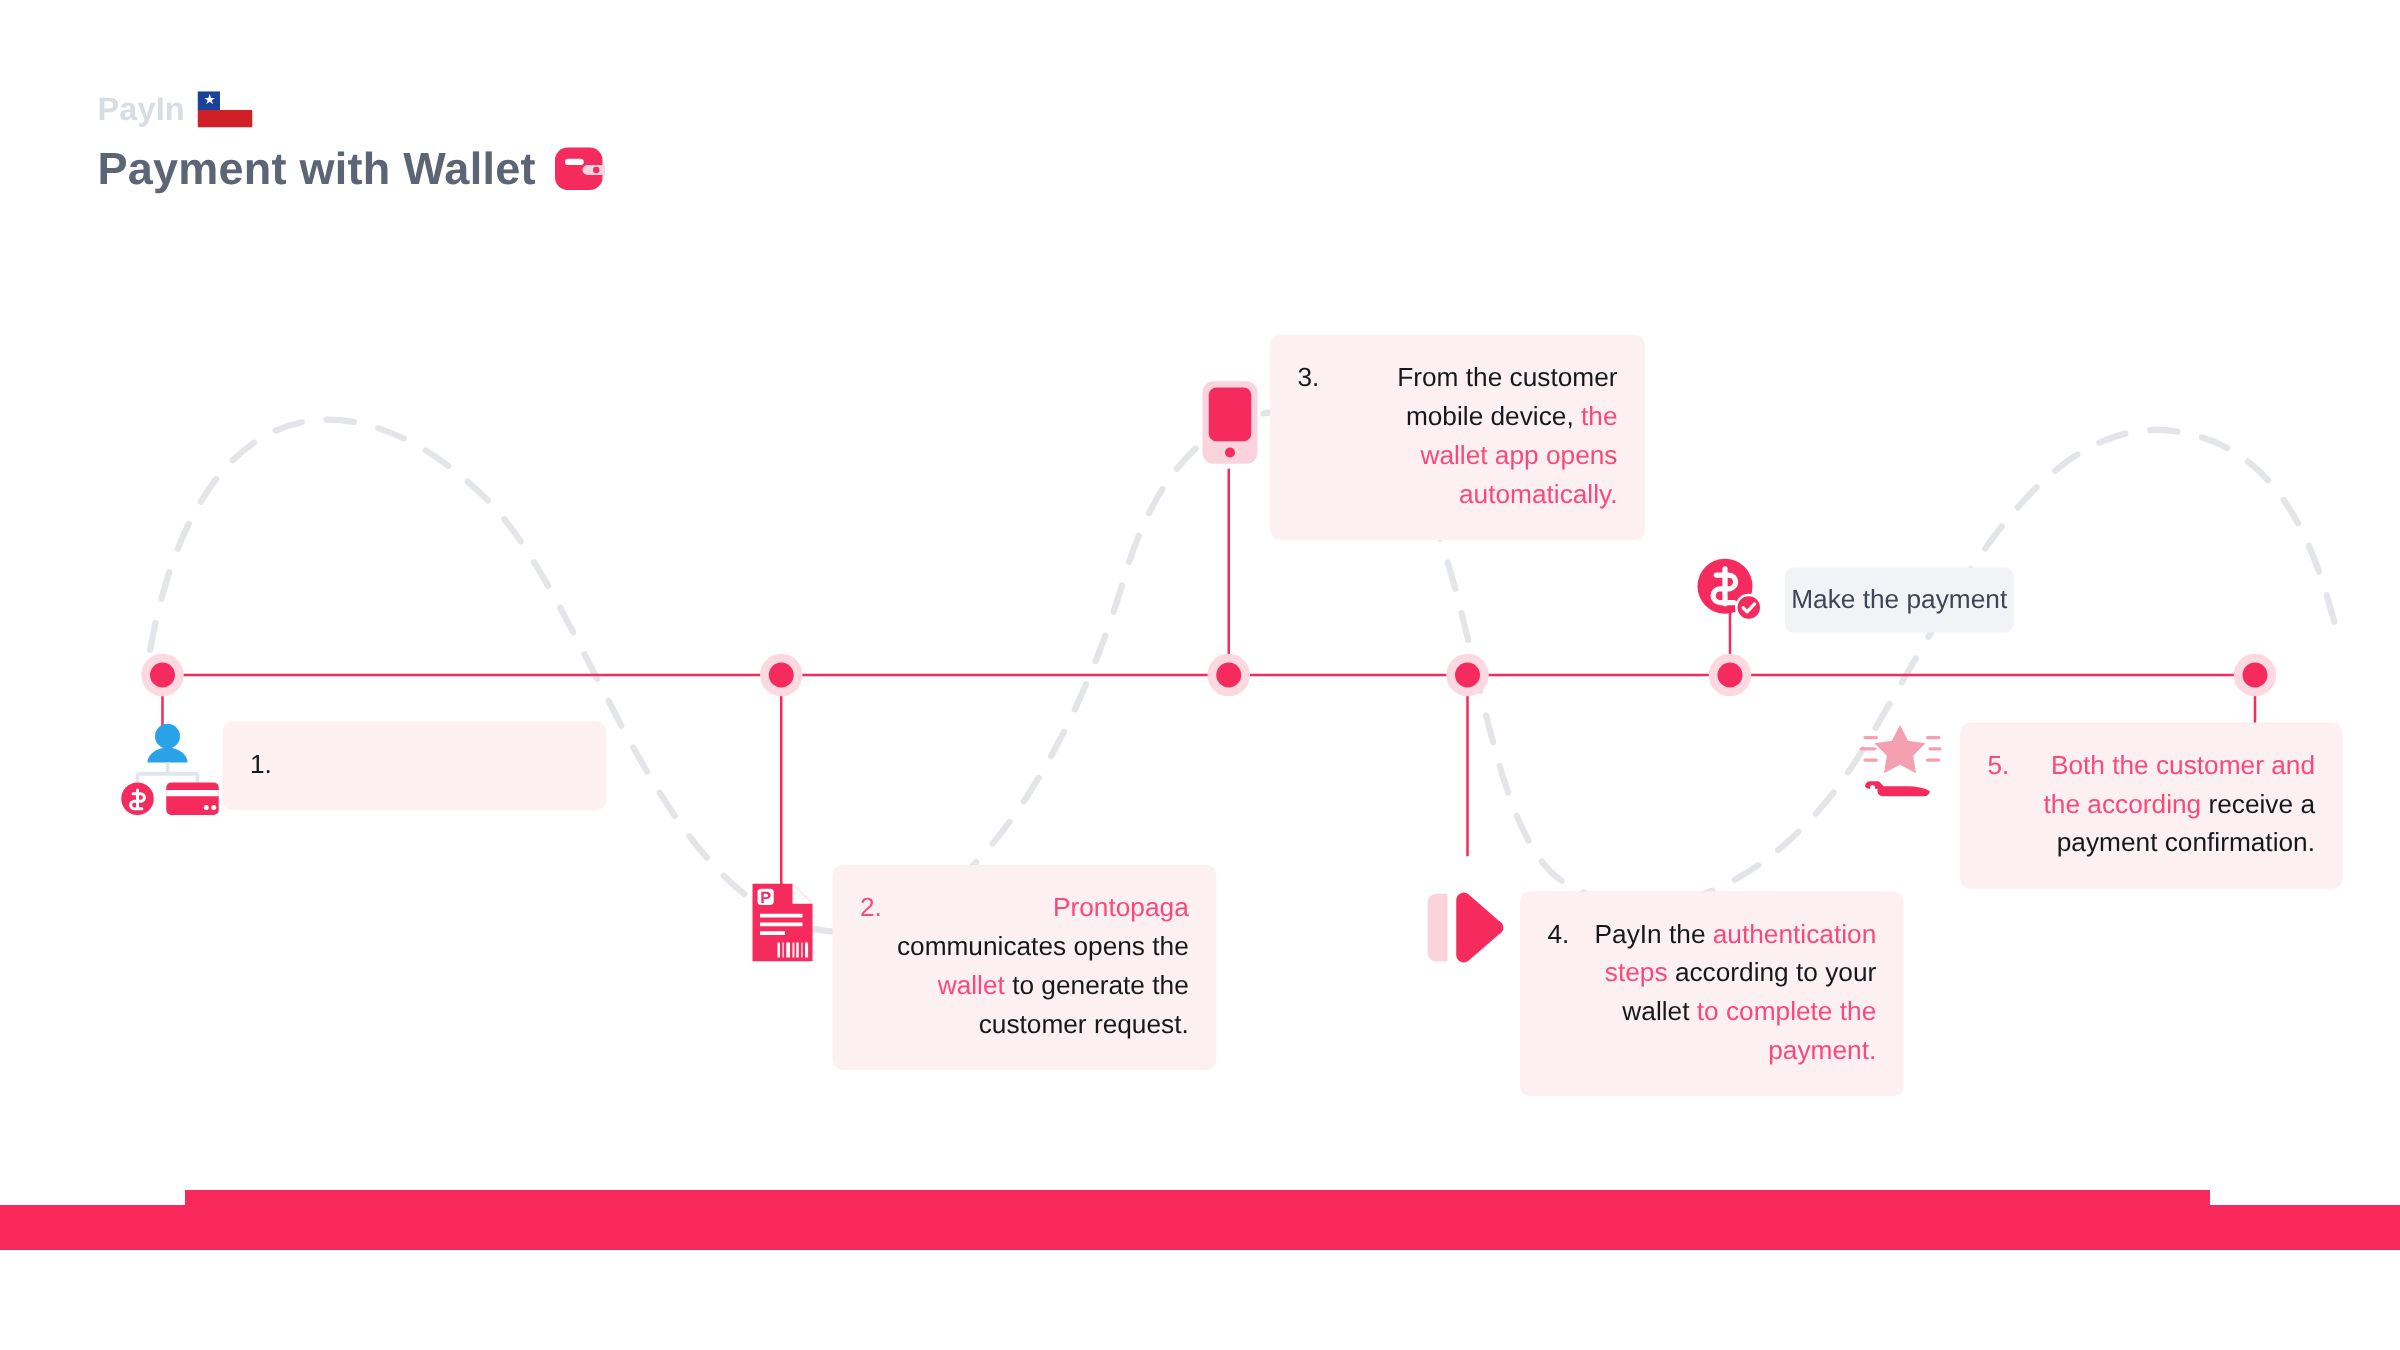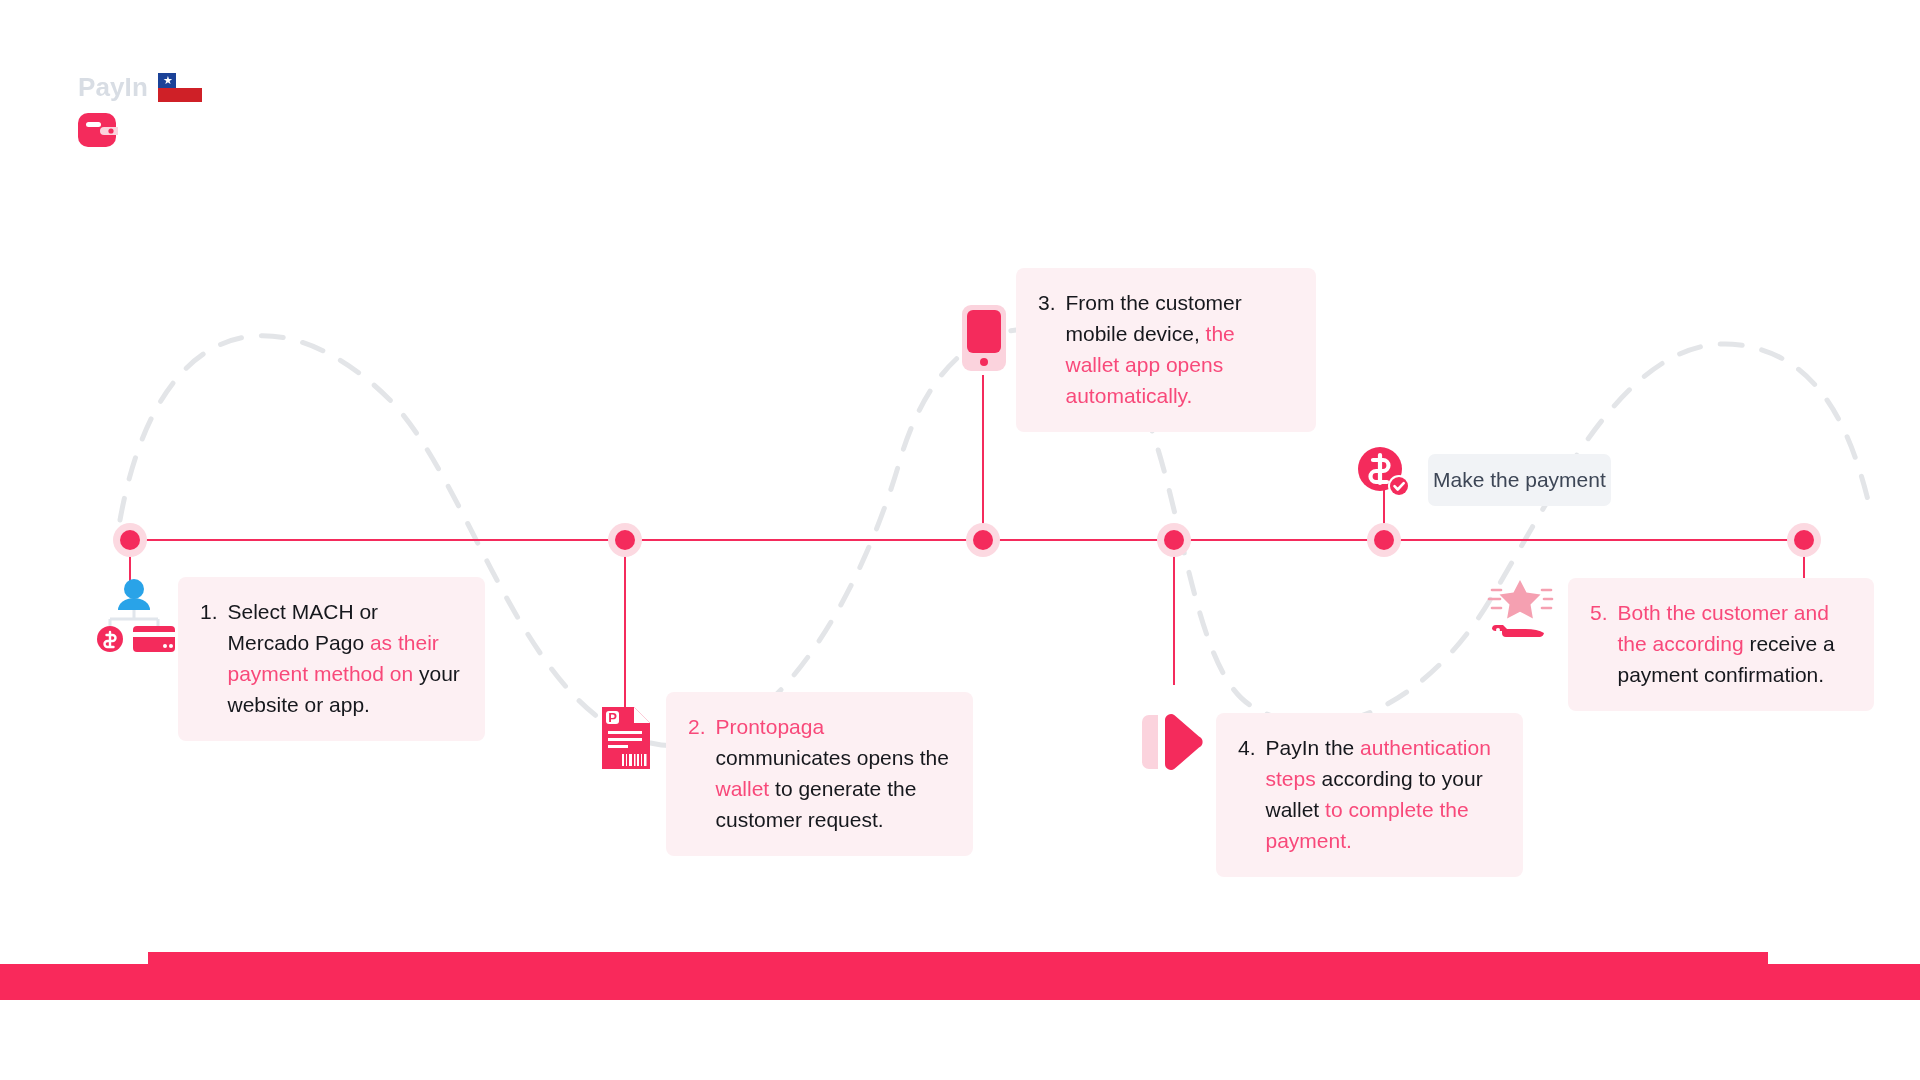--- a/index.html
+++ b/index.html
@@ -123,21 +123,21 @@
     color: #16181d;
   }
   .callout .num { color: #16181d; }
   .callout .num.pink { color: #f8497a; }
   .callout .hl { color: #f8497a; }
   .callout-body {
     display: flex;
     gap: 10px;
   }
   .callout-num { flex: 0 0 auto; }
-  .callout-text { flex: 1 1 auto; }
+  .callout-text { flex: 1 1 auto; text-align: right; }
 
   
   .chip {
     position: absolute;
     background: #f1f3f6;
     border-radius: 7px;
     padding: 13px 5px;
     font-size: 21px;
     line-height: 26px;
     color: #3d4656;
@@ -165,20 +165,21 @@
     <div class="eyebrow-row">
       <span class="eyebrow">PayIn</span>
       <span class="flag">
         <span class="flag-blue"></span>
         <span class="flag-white"></span>
         <span class="flag-red"></span>
         <span class="flag-star">★</span>
       </span>
     </div>
     <div class="title-row">
+      <span class="title">Payment with Wallet</span>
 
       <svg width="42" height="34" viewBox="0 0 42 34">
         <rect x="0" y="0" width="38" height="34" rx="10" fill="#f42b5c"></rect>
         <rect x="8" y="9" width="15" height="5" rx="2.5" fill="#ffffff"></rect>
         <path d="M26 14 h14 a0 0 0 0 1 0 0 v8 h-14 a4 4 0 0 1 0 -8 z" fill="#fbd3dd"></path>
         <circle cx="33" cy="18" r="2.6" fill="#f42b5c"></circle>
       </svg>
     </div>
   </div>
 
@@ -205,23 +206,20 @@
     <circle cx="17" cy="61" r="13" fill="#f42b5c"></circle>
     <path d="M17 54 v14 M13.5 57 h6 a3 3 0 0 1 0 6 h-5 a3 3 0 0 0 0 6 h6" stroke="#ffffff" stroke-width="2.4" fill="none" stroke-linecap="round"></path>
     <rect x="40" y="48" width="42" height="26" rx="4" fill="#f42b5c"></rect>
     <rect x="40" y="54" width="42" height="5" fill="#ffffff"></rect>
     <circle cx="72" cy="68" r="2" fill="#ffffff"></circle>
     <circle cx="78" cy="68" r="2" fill="#ffffff"></circle>
   </svg>
   <div class="callout" style="left:178px; top:577px; width:307px;">
     <div class="callout-body">
       <span class="callout-num">1.</span>
-      <span class="callout-text">
-        <span>Select MACH or Mercado Pago </span><span class="hl">as their payment method on </span><span>your website or app.</span>
-      </span>
     </div>
   </div>
 
   <svg style="position:absolute;left:600px;top:705px;" width="52" height="66" viewBox="0 0 52 66">
     <path d="M2 2 h32 l16 16 v46 h-48 z" fill="#f42b5c"></path>
     <path d="M34 2 v16 h16 z" fill="#ffffff"></path>
     <rect x="6" y="6" width="13" height="13" rx="3" fill="#ffffff"></rect>
     <text x="12.5" y="17" font-family="Liberation Sans, sans-serif" font-size="13" font-weight="bold" fill="#f42b5c" text-anchor="middle">P</text>
     <rect x="8" y="26" width="34" height="3" fill="#ffffff"></rect>
     <rect x="8" y="33" width="34" height="3" fill="#ffffff"></rect>

